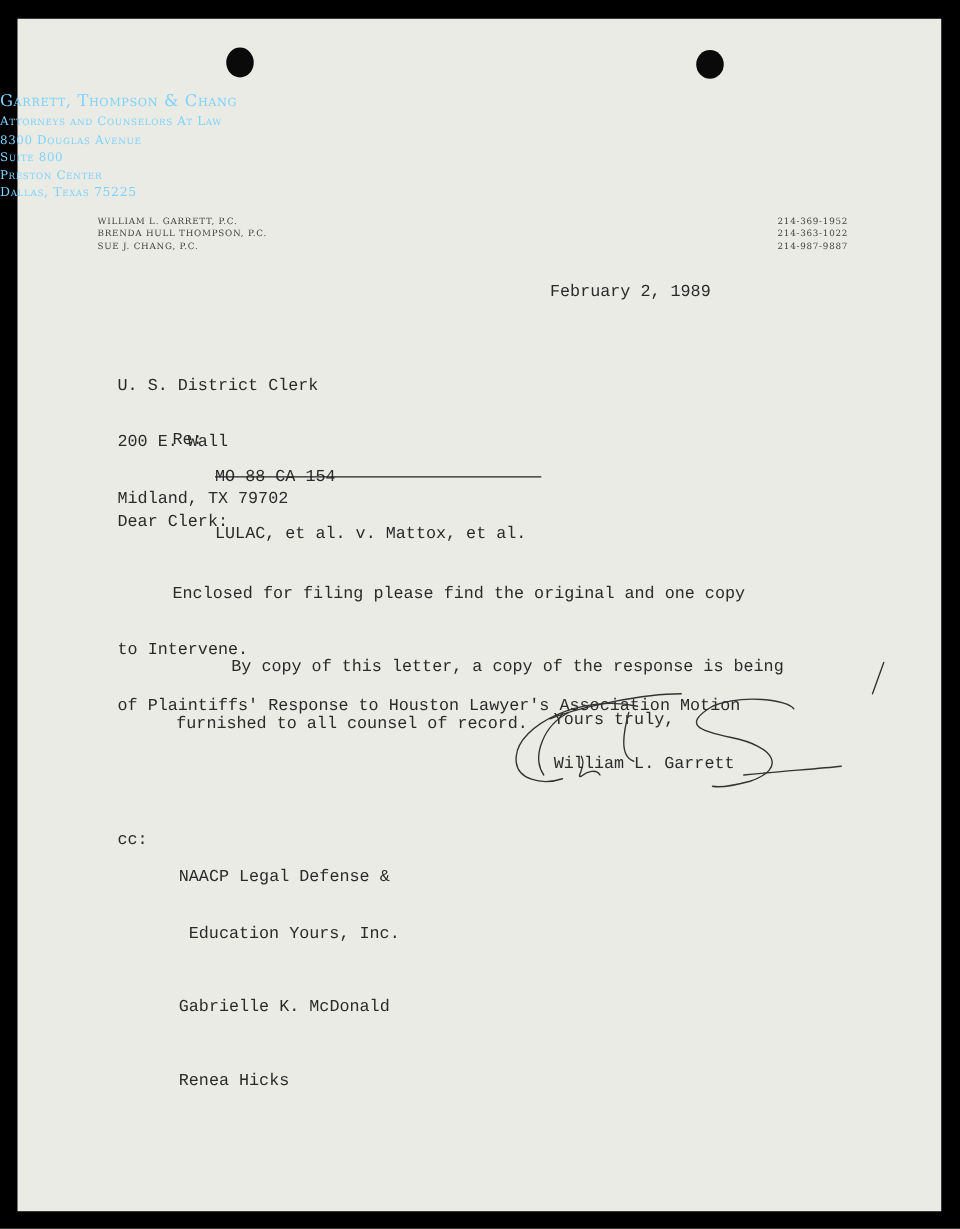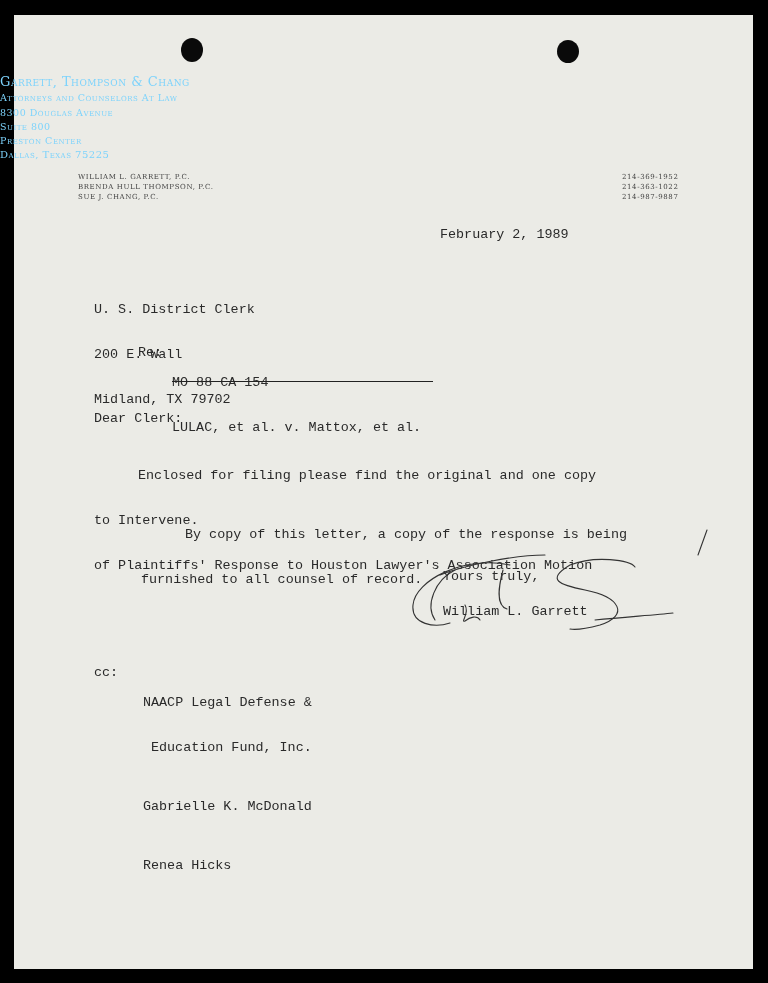--- a/index.html
+++ b/index.html
@@ -97,16 +97,16 @@
     <path d="M200 95 C 230 92, 260 90, 278 88"></path>
     <path d="M312 5 L 303 30"></path>
   </g>
 </svg>
 
 <div class="mono" style="left:443px;top:604px;">William L. Garrett</div>
 
 <div class="mono" style="left:94px;top:665px;">cc:</div>
 <div class="mono" style="left:120px;top:665px;margin-left:23px;">
   <div>NAACP Legal Defense &amp;</div>
-  <div style="padding-left:8px;">Education Fund, Inc.</div>
+  <div style="padding-left:8px;">Education Yours, Inc.</div>
   <div style="margin-top:14px;">Gabrielle K. McDonald</div>
   <div style="margin-top:14px;">Renea Hicks</div>
 </div>
 
 </body></html>

